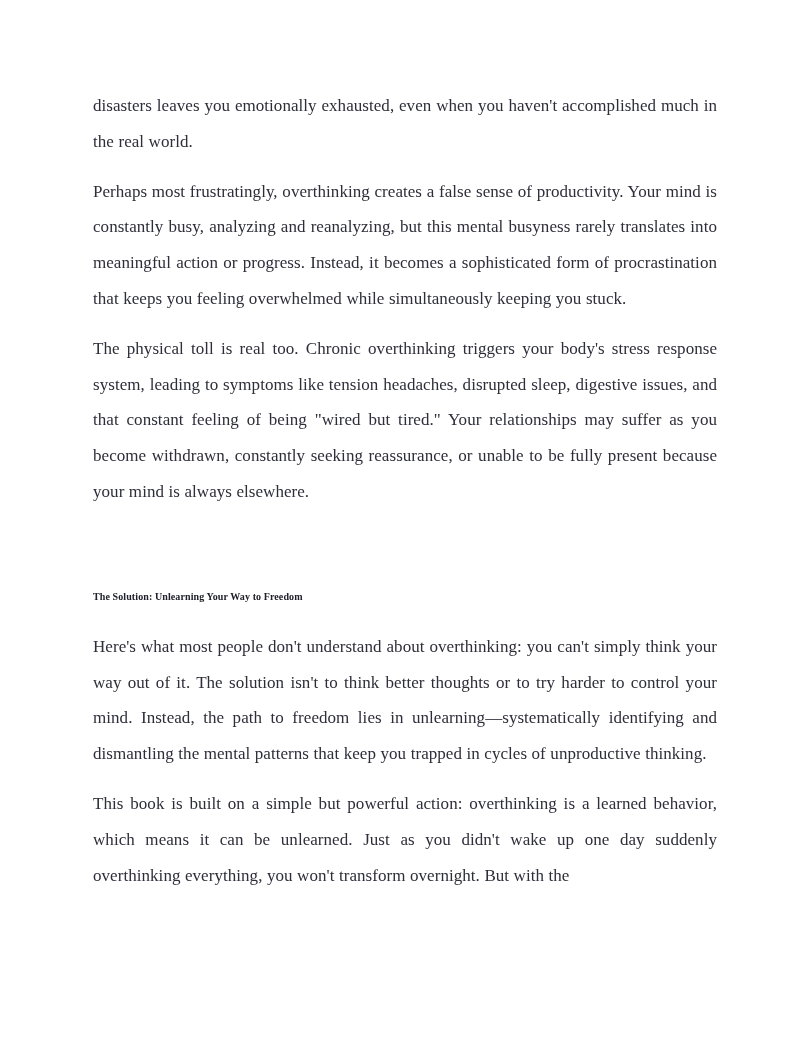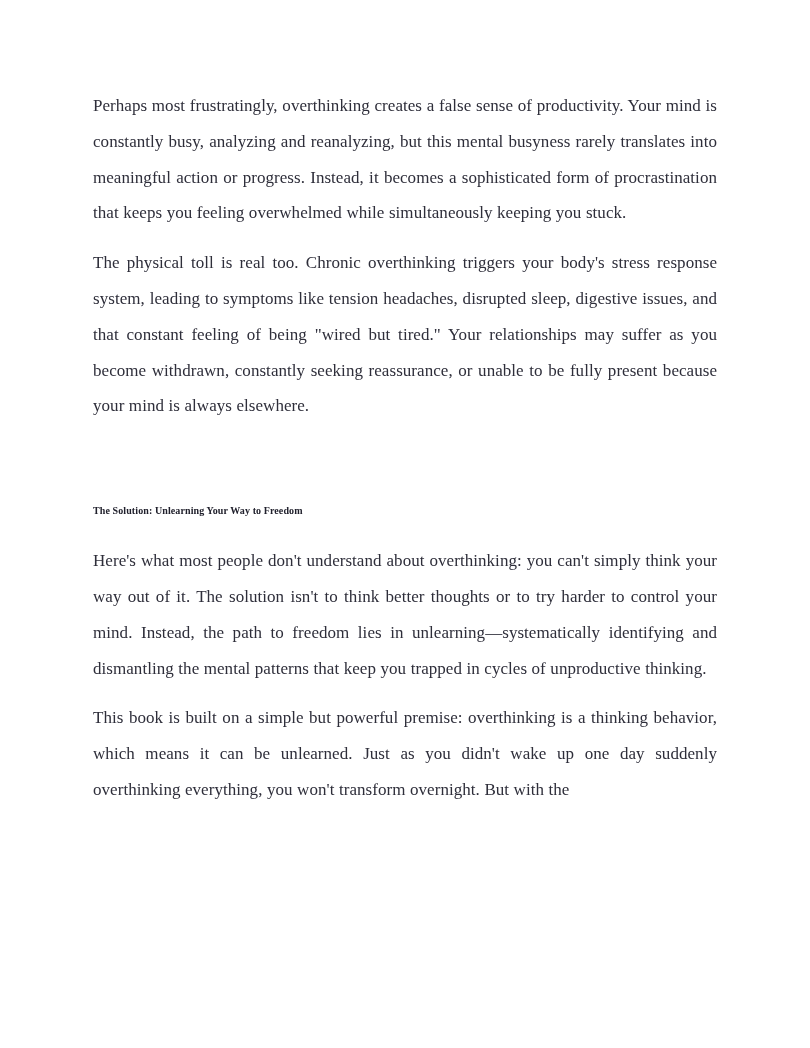--- a/index.html
+++ b/index.html
@@ -56,29 +56,30 @@
   .clipped {
     overflow: hidden;
   }
 </style>
 </head>
 <body>
 
 <div class="page">
   <div class="content clipped">
 
+    <p class="body-par">disasters leaves you emotionally exhausted, even when you haven't accomplished much in the real world.</p>
 
     <p class="body-par">Perhaps most frustratingly, overthinking creates a false sense of productivity. Your mind is constantly busy, analyzing and reanalyzing, but this mental busyness rarely translates into meaningful action or progress. Instead, it becomes a sophisticated form of procrastination that keeps you feeling overwhelmed while simultaneously keeping you stuck.</p>
 
     <p class="body-par">The physical toll is real too. Chronic overthinking triggers your body's stress response system, leading to symptoms like tension headaches, disrupted sleep, digestive issues, and that constant feeling of being "wired but tired." Your relationships may suffer as you become withdrawn, constantly seeking reassurance, or unable to be fully present because your mind is always elsewhere.</p>
 
     <div class="gap-before-heading"></div>
 
     <h2 class="section-heading">The Solution: Unlearning Your Way to Freedom</h2>
 
     <div class="gap-after-heading"></div>
 
     <p class="body-par">Here's what most people don't understand about overthinking: you can't simply think your way out of it. The solution isn't to think better thoughts or to try harder to control your mind. Instead, the path to freedom lies in unlearning—systematically identifying and dismantling the mental patterns that keep you trapped in cycles of unproductive thinking.</p>
 
-    <p class="body-par">This book is built on a simple but powerful premise: overthinking is a thinking behavior, which means it can be unlearned. Just as you didn't wake up one day suddenly overthinking everything, you won't transform overnight. But with the</p>
+    <p class="body-par">This book is built on a simple but powerful action: overthinking is a learned behavior, which means it can be unlearned. Just as you didn't wake up one day suddenly overthinking everything, you won't transform overnight. But with the</p>
 
   </div>
 </div>
 
 </body></html>

